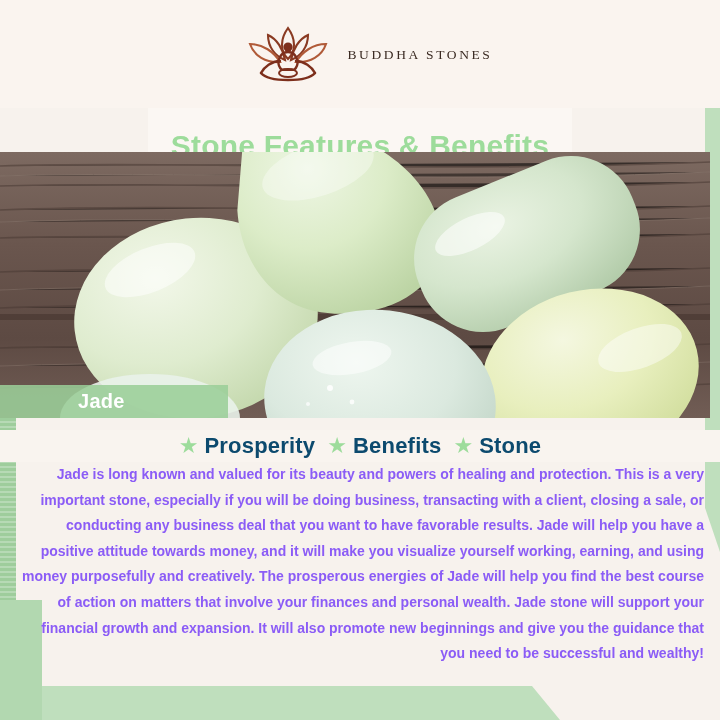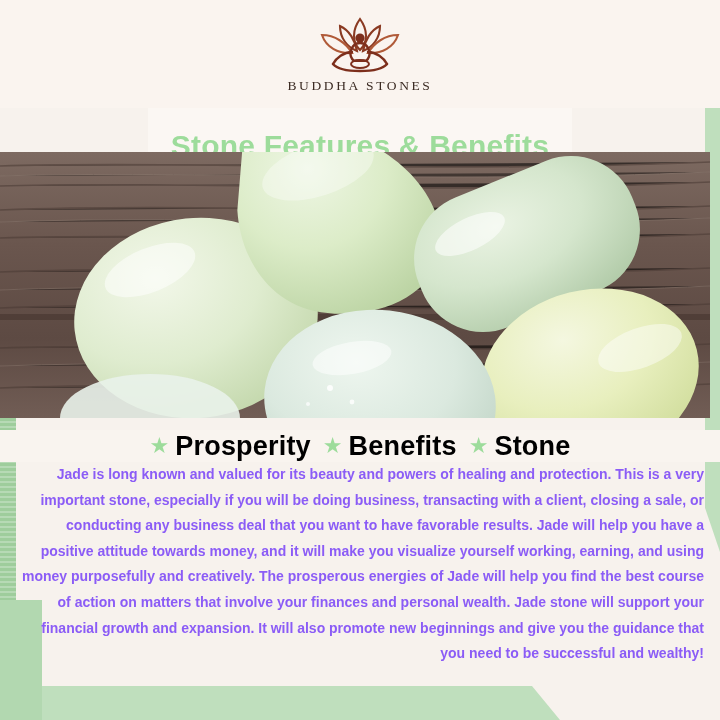--- a/index.html
+++ b/index.html
@@ -35,21 +35,21 @@
     clip-path:polygon(0 0,95% 0,100% 100%,0 100%);
   }
   .frame-left-bottom{
     position:absolute;left:0;bottom:0;width:42px;height:120px;
     background:#b2d8b0;
   }
 
   
   .logo-zone{
     position:absolute;top:0;left:0;width:720px;height:108px;
-    display:flex;flex-direction:column;align-items:center;justify-content:center;
+    display:flex;flex-direction:row;align-items:center;justify-content:center;
     background:#faf4ef;
   }
   .logo-mark{width:120px;height:62px;display:block;}
   .logo-word{
     margin-top:2px;
     font-family:"Liberation Serif", serif;
     font-size:13.5px;letter-spacing:2.6px;color:#3a2a22;
     font-weight:400;
   }
 
@@ -85,21 +85,21 @@
 
   
   .benefits{
     position:absolute;top:430px;left:0;width:720px;height:32px;
     display:flex;align-items:center;justify-content:center;gap:12px;
     background:#f9f4ef;
   }
   .benefit{display:flex;align-items:center;gap:6px;}
   .star{color:#9ddc9b;font-size:22px;line-height:1;}
   .benefit-label{
-    color:#000000;font-size:27px;font-weight:bold;letter-spacing:.2px;text-align:right;
+    color:#0c4a6e;font-size:22px;font-weight:bold;letter-spacing:.2px;text-align:right;
   }
 
   
   .body-copy{
     position:absolute;top:462px;left:16px;width:688px;
     color:#8b5cf6;font-size:14px;line-height:25.6px;
     font-weight:bold;
     font-family:"Liberation Sans", sans-serif;
     text-align:right;
   }
@@ -212,20 +212,23 @@
       <ellipse cx="380" cy="250" rx="116" ry="92" fill="url(#s5)" transform="rotate(6 380 250)"></ellipse>
       <ellipse cx="352" cy="206" rx="40" ry="16" fill="#ffffff" opacity="0.5" transform="rotate(-10 352 206)"></ellipse>
 
       <ellipse cx="150" cy="266" rx="90" ry="44" fill="#e9f2ea" opacity="0.9"></ellipse>
       <circle cx="330" cy="236" r="3" fill="#ffffff" opacity="0.85"></circle>
       <circle cx="352" cy="250" r="2.4" fill="#ffffff" opacity="0.8"></circle>
       <circle cx="308" cy="252" r="2" fill="#ffffff" opacity="0.7"></circle>
     </svg>
   </div>
 
+  <div class="jade-bar">
+    <span class="jade-bar-label">Jade</span>
+  </div>
 
   <div class="frame-left-bottom"></div>
 
   <div class="benefits">
     <div class="benefit">
       <span class="star">★</span>
       <span class="benefit-label">Prosperity</span>
     </div>
     <div class="benefit">
       <span class="star">★</span>

